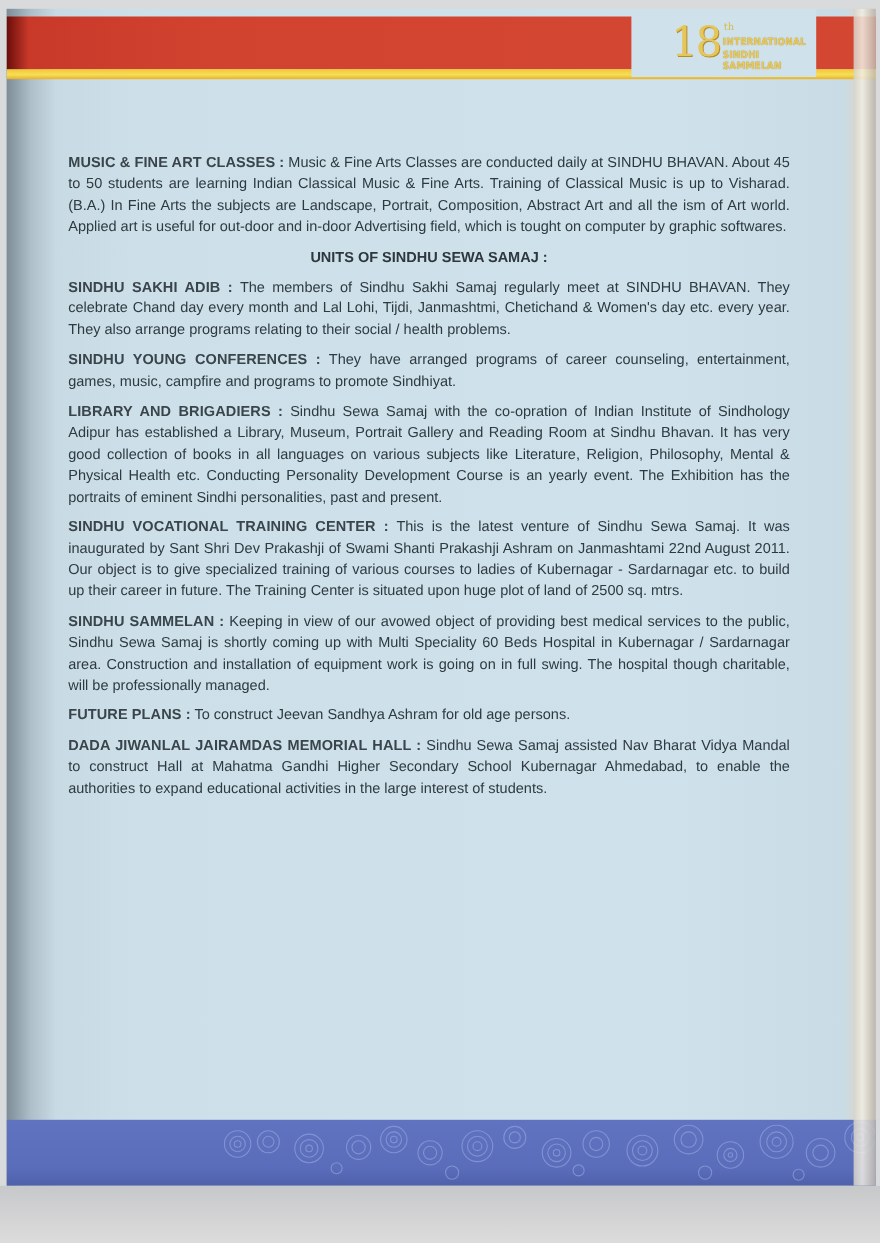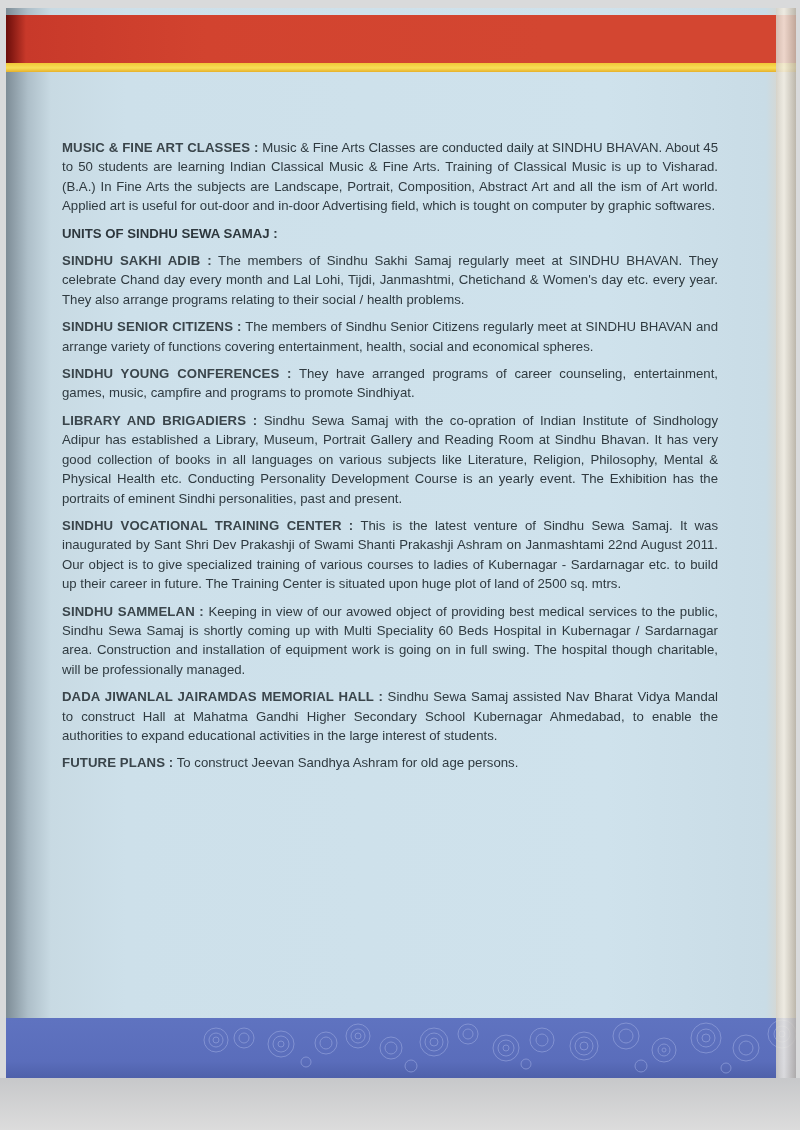--- a/index.html
+++ b/index.html
@@ -53,21 +53,21 @@
     font-family: "Liberation Sans Narrow", "Liberation Sans", sans-serif;
     font-size: 13.2px; line-height: 19.4px; color: #2f3a40;
     text-align: justify;
   }
   .para { margin: 0 0 8px 0; }
   .para .label {
     font-weight: bold; font-family: "Liberation Sans", sans-serif; color: #3a454b;
     letter-spacing: 0.1px;
   }
   .heading {
-    font-weight: bold; font-family: "Liberation Sans", sans-serif;
+    text-align: center; font-weight: bold; font-family: "Liberation Sans", sans-serif;
     color: #2d373d; margin: 0 0 8px 0; font-size: 13.2px;
   }
   .bottom-band {
     position: absolute; left: 0; top: 1010px; width: 790px; height: 62px;
     background: linear-gradient(180deg, #5f73c0 0%, #5a6dbb 70%, #4d5fa8 100%);
   }
   .circles {
     position: absolute; left: 180px; top: 0; width: 610px; height: 62px;
   }
   .below {
@@ -75,61 +75,63 @@
     background: linear-gradient(180deg, #c7c8ca, #dcdcdc);
   }
 </style>
 </head>
 <body>
 
 <div class="page">
   <div class="top-band"></div>
   <div class="gold-stripe"></div>
 
+  <div class="logo-box">
+    <span class="logo-num">18</span>
+    <span class="logo-sup">th</span>
+    <span class="logo-line1">INTERNATIONAL</span>
+    <span class="logo-line2">SINDHI SAMMELAN</span>
+  </div>
 
   <div class="content">
 
     <p class="para">
       <span class="label">MUSIC &amp; FINE ART CLASSES :</span>
       <span>Music &amp; Fine Arts Classes are conducted daily at SINDHU BHAVAN. About 45 to 50 students are learning Indian Classical Music &amp; Fine Arts.  Training of Classical Music is up to Visharad. (B.A.)  In Fine Arts the subjects are Landscape, Portrait, Composition, Abstract Art and all the ism of Art world.  Applied art is useful for out-door and in-door Advertising field, which is tought on computer by graphic softwares.</span>
     </p>
 
     <p class="heading">UNITS OF SINDHU SEWA SAMAJ :</p>
 
     <p class="para">
       <span class="label">SINDHU SAKHI ADIB :</span>
       <span>The members of Sindhu Sakhi Samaj regularly meet at SINDHU BHAVAN. They celebrate Chand day every month and  Lal Lohi, Tijdi, Janmashtmi, Chetichand &amp; Women's day etc. every year. They also arrange programs relating to their social / health problems.</span>
-    </p>
-    <p class="para">
-      <span class="label">SINDHU SENIOR CITIZENS :</span>
-      <span>The members of Sindhu Senior Citizens regularly meet at SINDHU BHAVAN and arrange variety of functions covering  entertainment, health, social and economical spheres.</span>
     </p>
     <p class="para">
       <span class="label">SINDHU YOUNG CONFERENCES :</span>
       <span>They have arranged programs of career counseling, entertainment, games, music, campfire and programs to promote Sindhiyat.</span>
     </p>
     <p class="para">
       <span class="label">LIBRARY AND BRIGADIERS :</span>
       <span>Sindhu Sewa Samaj with the co-opration of Indian Institute of Sindhology Adipur has  established a Library, Museum, Portrait Gallery and Reading Room at Sindhu Bhavan. It has very good collection of books in all languages on various subjects like Literature, Religion, Philosophy, Mental &amp; Physical Health etc. Conducting Personality Development Course is an yearly event. The Exhibition has the portraits of eminent Sindhi personalities, past and present.</span>
     </p>
     <p class="para">
       <span class="label">SINDHU VOCATIONAL TRAINING CENTER :</span>
       <span>This is the latest venture of Sindhu Sewa Samaj. It was inaugurated by Sant Shri Dev Prakashji of Swami Shanti Prakashji Ashram on Janmashtami  22nd August 2011.  Our object is to give specialized training of various courses to ladies of Kubernagar - Sardarnagar etc. to build up their career in future. The Training Center is situated upon huge plot of land of 2500 sq. mtrs.</span>
     </p>
     <p class="para">
       <span class="label">SINDHU SAMMELAN :</span>
       <span> Keeping in view of our avowed object of providing best medical services to the public, Sindhu Sewa Samaj is shortly coming up with Multi Speciality 60 Beds Hospital in Kubernagar / Sardarnagar area. Construction and installation of equipment work is going on in full swing. The hospital though charitable, will be professionally managed.</span>
     </p>
     <p class="para">
+      <span class="label">FUTURE PLANS :</span>
+      <span>To construct  Jeevan Sandhya Ashram for old age persons.</span>
+    </p>
+    <p class="para">
       <span class="label">DADA JIWANLAL JAIRAMDAS MEMORIAL HALL :</span>
       <span> Sindhu Sewa Samaj assisted Nav Bharat Vidya Mandal to construct Hall at Mahatma Gandhi Higher Secondary School Kubernagar Ahmedabad, to enable the authorities to expand educational activities in the large interest of students.</span>
-    </p>
-    <p class="para">
-      <span class="label">FUTURE PLANS :</span>
-      <span>To construct  Jeevan Sandhya Ashram for old age persons.</span>
     </p>
   </div>
 
   <div class="bottom-band">
     <svg class="circles" viewBox="0 0 610 62" width="610" height="62">
       <g fill="none" stroke="#8e9dd8" stroke-width="1" opacity="0.75">
         <circle cx="30" cy="22" r="12"></circle>
           <circle cx="30" cy="22" r="7"></circle>
           <circle cx="30" cy="22" r="3"></circle>
         <circle cx="58" cy="20" r="10"></circle>

